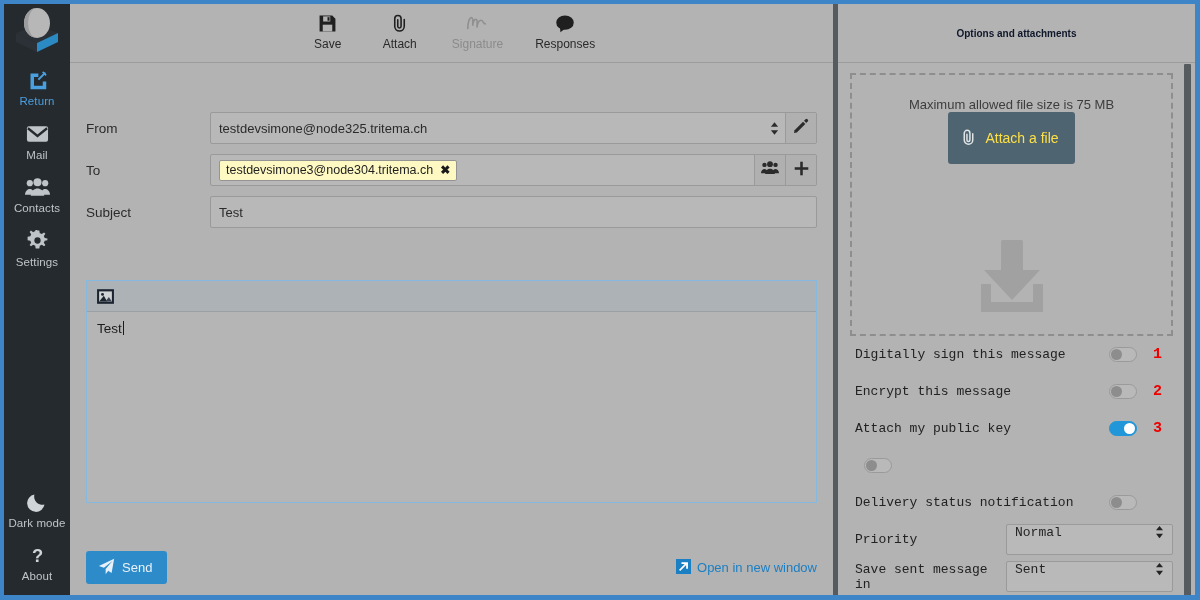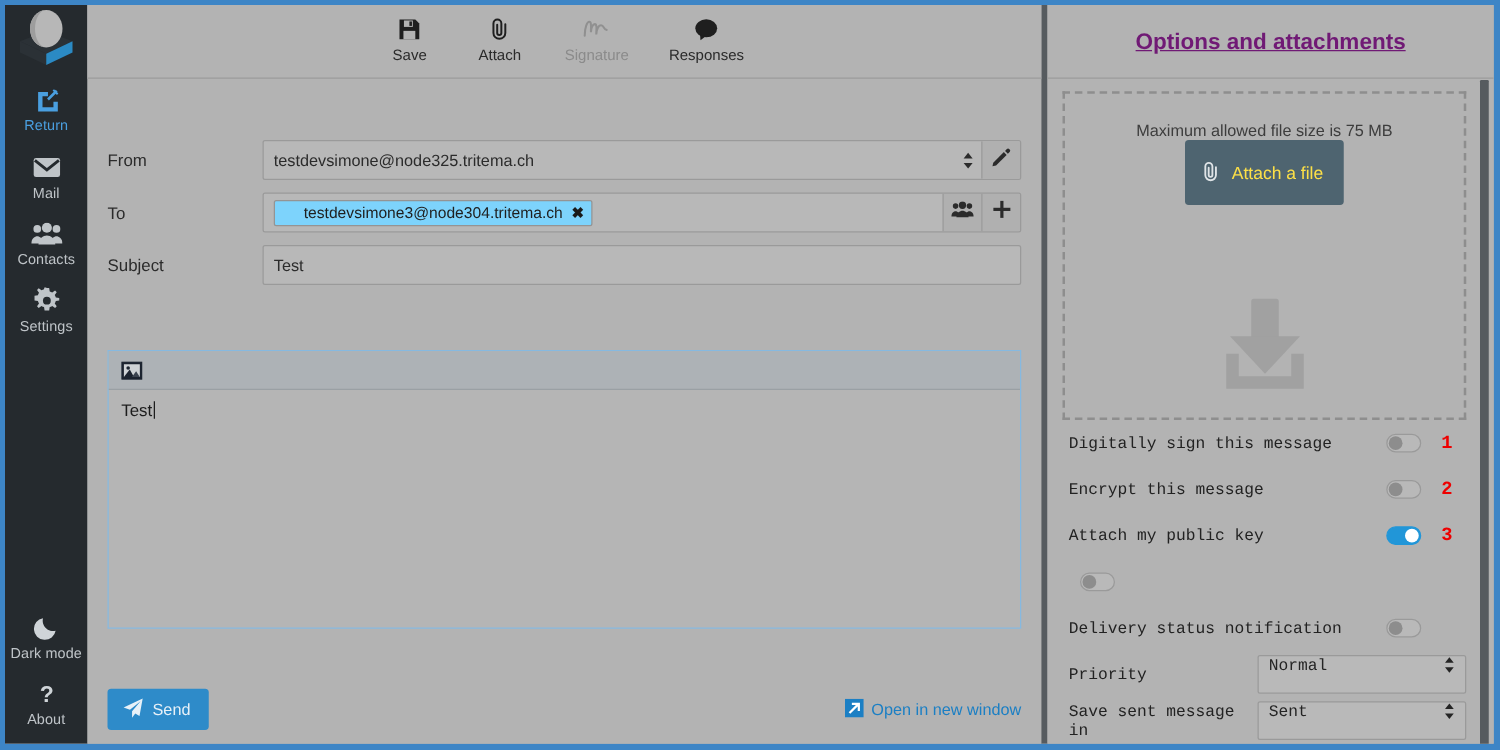--- a/index.html
+++ b/index.html
@@ -116,24 +116,24 @@
   }
   .ctrl-btn {
     width: 31px; flex: 0 0 31px;
     display: flex; align-items: center; justify-content: center;
     border-left: 1px solid #9a9a9a;
     background: #b0b0b0;
     cursor: pointer;
   }
   .chip {
     display: inline-flex; align-items: center;
-    background: #7dd3fc;
+    background: #fef9c3;
     border: 1px solid #949494;
     border-radius: 2px;
-    padding: 2px 6px 3px 23px;
+    padding: 2px 6px 3px 6px;
     font-size: 12.5px; color: #1f1f1f;
     margin: 0;
   }
   .chip-x {
     margin-left: 7px; font-weight: bold; font-size: 12px;
     cursor: pointer; color: #1a1a1a;
   }
 
   
   #editor-wrap {
@@ -202,23 +202,22 @@
   #options-panel {
     width: 357px; flex: 0 0 357px;
     background: #b3b3b3;
     display: flex; flex-direction: column;
     position: relative;
     min-width: 0;
   }
   #options-header {
     height: 59px; flex: 0 0 59px;
     display: flex; align-items: center; justify-content: center;
-    font-size: 18px; font-weight: bold; color: #701a75;
+    font-size: 10px; font-weight: bold; color: #0f172a;
     border-bottom: 1px solid #9c9c9c;
-    text-decoration: underline;
   }
   #options-scroll {
     flex: 1 1 auto;
     padding: 10px 22px 0 12px;
     overflow: hidden;
     position: relative;
   }
   #dropzone {
     border: 2px dashed #8e8e8e;
     height: 263px;

